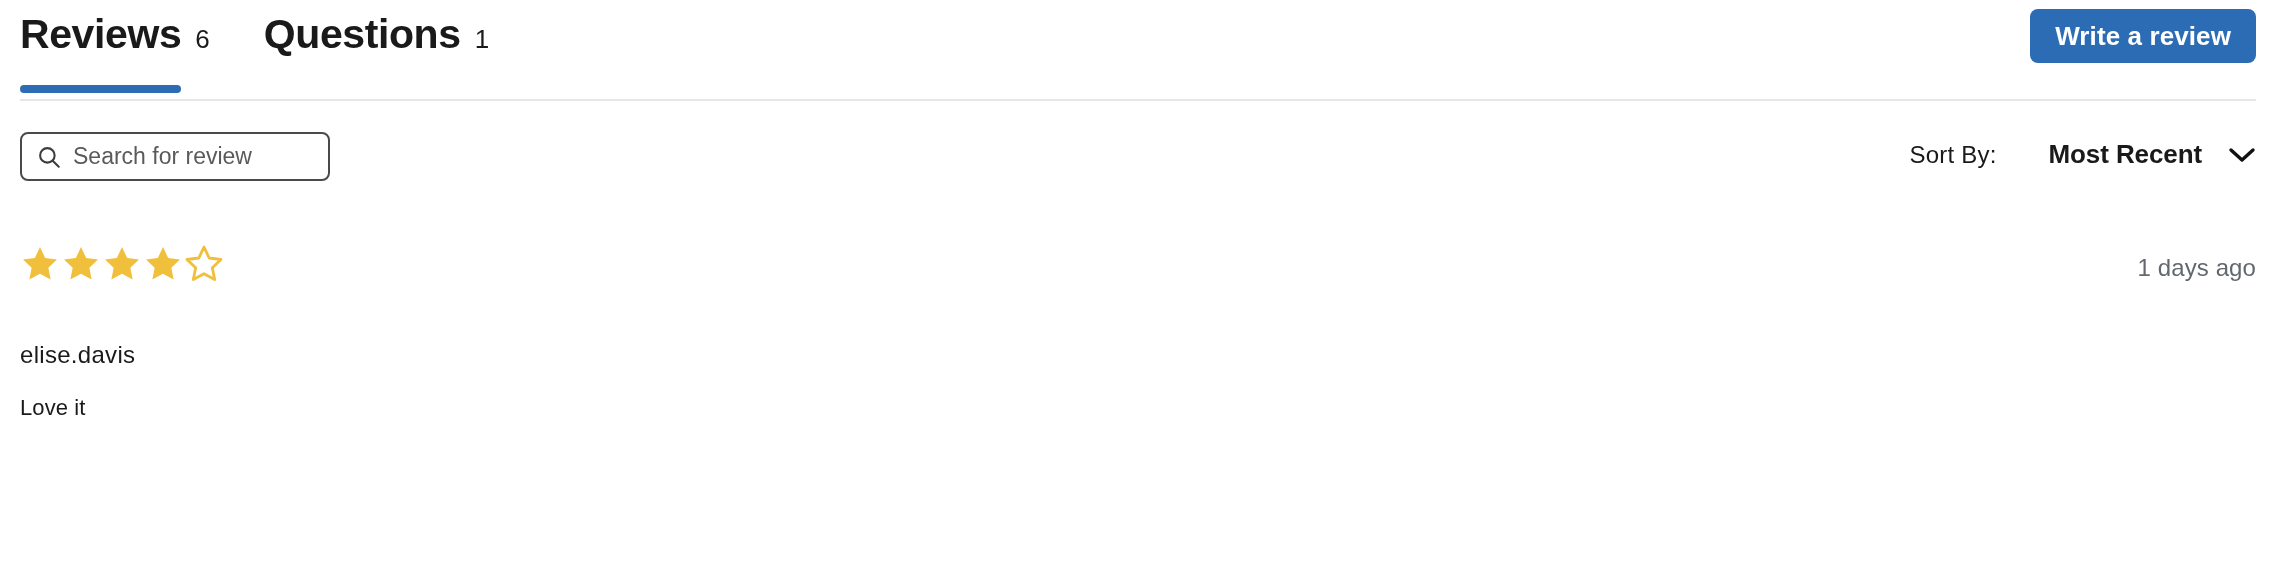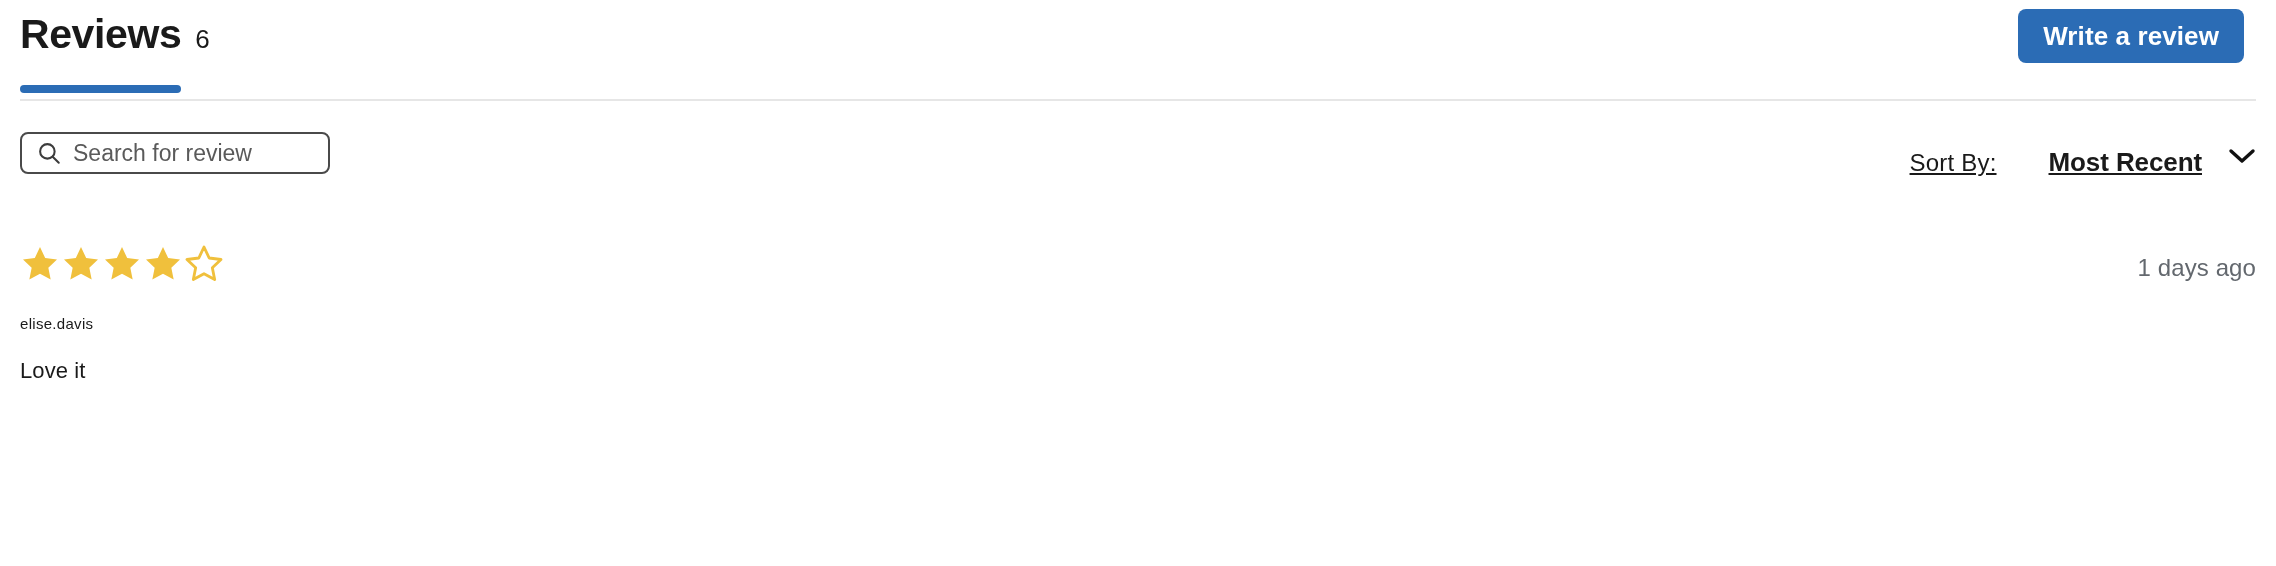--- a/index.html
+++ b/index.html
@@ -74,21 +74,21 @@
     bottom: -28px;
     width: 161px;
     height: 8px;
     border-radius: 4px;
     background: #2b6cb5;
   }
 
   
   .header-actions {
     position: absolute;
-    right: 32px;
+    right: 20px;
     top: 9px;
     display: flex;
     gap: 7px;
   }
   .btn {
     background: #2b6cb5;
     color: #ffffff;
     border: none;
     border-radius: 8px;
     font-family: "Liberation Sans", sans-serif;
@@ -108,21 +108,21 @@
     left: 0;
     top: 101px;
     width: 2276px;
     height: 96px;
   }
   .search-wrap {
     position: absolute;
     left: 20px;
     top: 31px;
     width: 310px;
-    height: 42px;
+    height: 49px;
     box-sizing: border-box;
     border: 2px solid #4a4a4a;
     border-radius: 8px;
     display: flex;
     align-items: center;
     padding: 12px 14px;
     background: #fff;
   }
   .search-icon {
     flex: 0 0 auto;
@@ -143,33 +143,32 @@
     min-width: 0;
   }
   .search-input::placeholder {
     color: #5a5a5a;
     opacity: 1;
   }
 
   .sortgroup {
     position: absolute;
     right: 20px;
-    top: 46px;
+    top: 38px;
     display: flex;
     align-items: center;
-    text-decoration: underline;
   }
   .sort-label {
     font-size: 24px;
     color: #1a1a1a;
     letter-spacing: 0.2px;
   }
   .sort-select {
     display: flex;
-    align-items: flex-start;
+    align-items: center;
     gap: 26px;
     margin-left: 52px;
     cursor: pointer;
   }
   .sort-value {
     font-size: 26px;
     font-weight: bold;
     color: #1a1a1a;
     letter-spacing: -0.1px;
   }
@@ -211,22 +210,22 @@
   .review-date {
     position: absolute;
     right: 0;
     top: 57px;
     font-size: 24px;
     color: #63686e;
     letter-spacing: 0.1px;
     white-space: nowrap;
   }
   .review-author {
-    margin-top: 62px;
-    font-size: 15px;
+    margin-top: 88px;
+    font-size: 24px;
     color: #1a1a1a;
     letter-spacing: 0.3px;
   }
   .review-body {
     margin-top: 26px;
     font-size: 22px;
     color: #1a1a1a;
     letter-spacing: 0.1px;
   }
   .review-2 {
@@ -241,20 +240,24 @@
   <div class="tabbar">
 
     <div class="tabs">
 
       <div class="tab">
         <span class="tab-label">Reviews</span>
         <span class="tab-count">6</span>
         <span class="tab-underline"></span>
       </div>
 
+      <div class="tab">
+        <span class="tab-label">Questions</span>
+        <span class="tab-count">1</span>
+      </div>
 
     </div>
 
     <div class="header-actions">
       <button class="btn">Write a review</button>
     </div>
 
     <div class="tabbar-divider"></div>
   </div>
 

